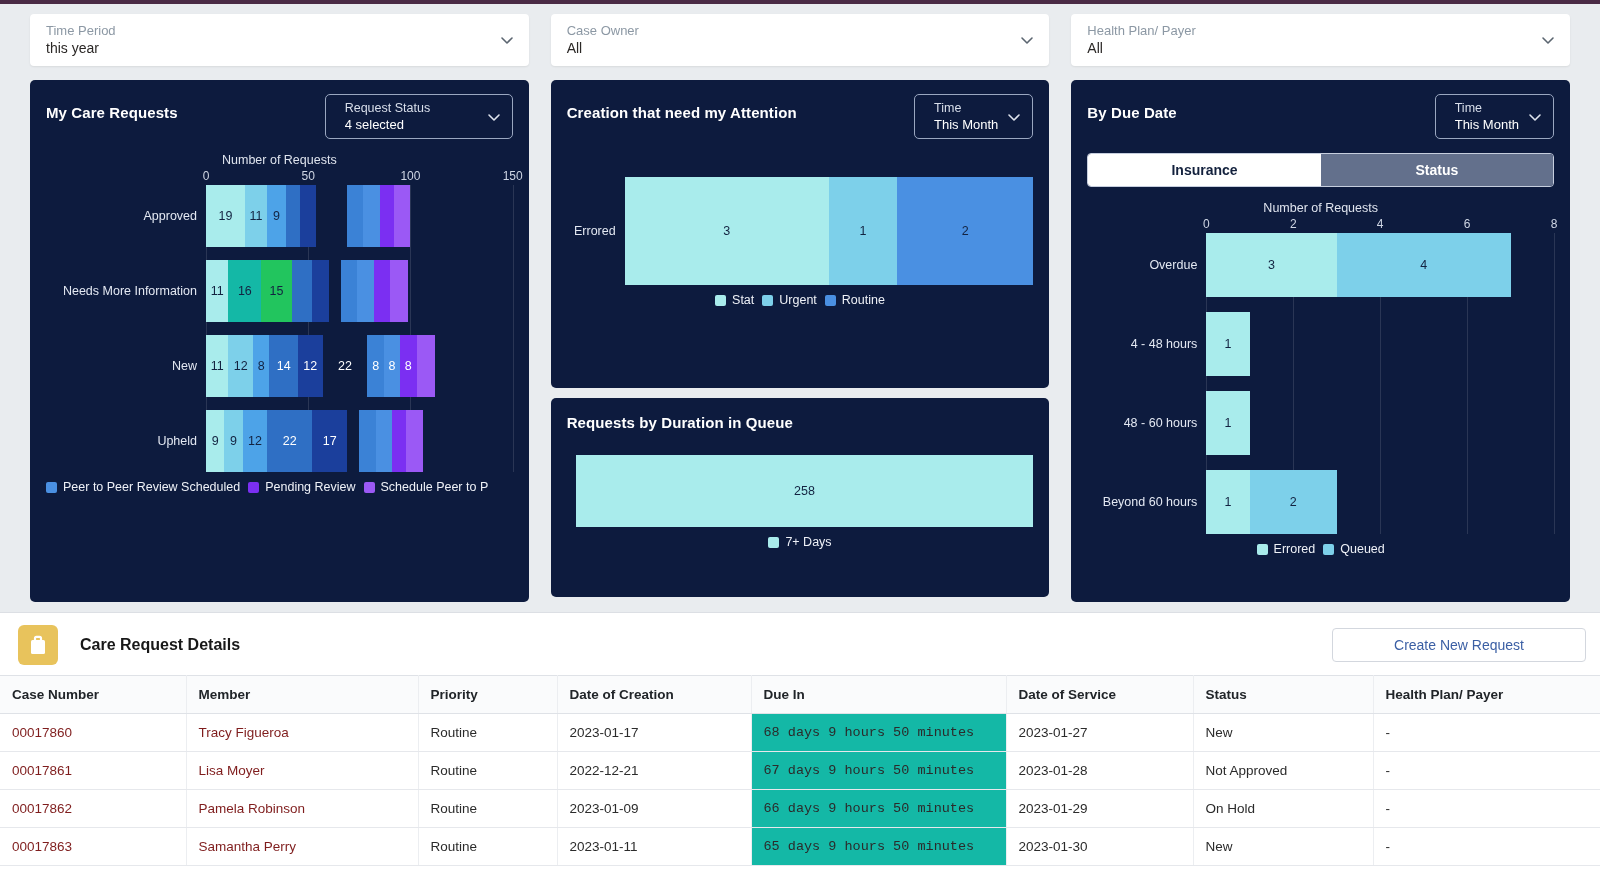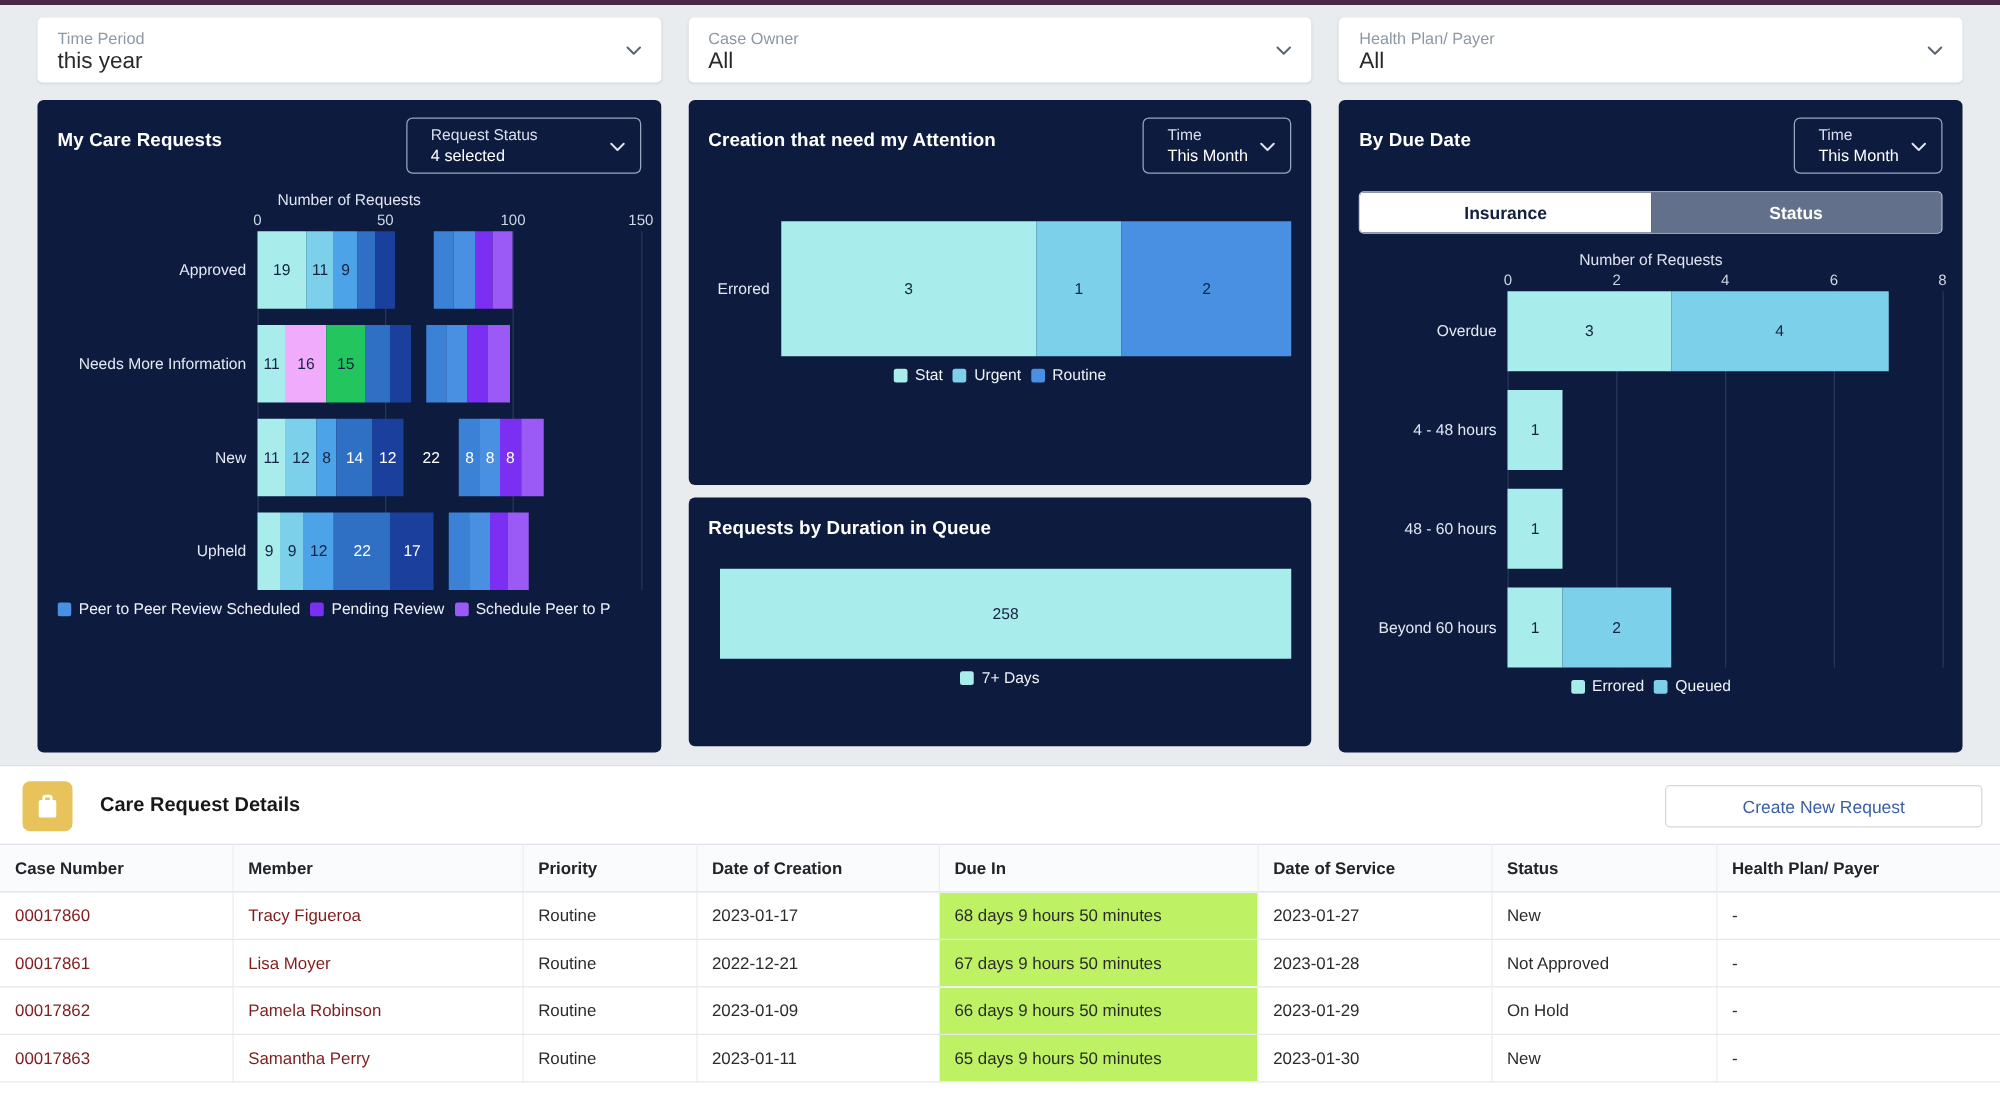--- a/index.html
+++ b/index.html
@@ -18,21 +18,21 @@
     height: 68px;
   }
   .filter {
     flex: 1 1 0; background: #ffffff; border-radius: 4px;
     height: 52px; position: relative;
     display: flex; flex-direction: column; justify-content: center;
     padding: 0 16px;
     box-shadow: 0 1px 2px rgba(0,0,0,.08);
   }
   .filter .flabel { font-size: 13px; color: #8c98a4; line-height: 16px; }
-  .filter .fvalue { font-size: 18px; color: #2b2826; line-height: 18px; }
+  .filter .fvalue { font-size: 14px; color: #2b2826; line-height: 18px; }
   .chev {
     position: absolute; right: 14px; top: 50%; transform: translateY(-50%);
     width: 16px; height: 16px;
   }
   .chev svg { display: block; }
 
   
   .dash {
     display: flex; gap: 22px;
     padding: 8px 30px 0 30px;
@@ -121,21 +121,21 @@
     background: #fafbfc; font-size: 13.5px; font-weight: bold; color: #212529;
     text-align: left; padding: 11px 12px; border-top: 1px solid #dfe2e7;
     border-bottom: 1px solid #dfe2e7; border-right: 1px solid #eceef1;
   }
   tbody td {
     font-size: 13.5px; color: #2b2b2b; padding: 11px 12px;
     border-bottom: 1px solid #e6e8ec; border-right: 1px solid #eceef1;
     white-space: nowrap; overflow: hidden; text-overflow: ellipsis;
   }
   td.link, td.link span { color: #7f1d1d; }
-  td.greenbg { background: #bef264; }
+  td.greenbg { background: #14b8a6; font-family: Liberation Mono, monospace; }
 </style>
 </head>
 <body>
 
 <div class="topstrip"></div>
 
 <div class="filter-row">
   <div class="filter">
     <div class="flabel">Time Period</div>
     <div class="fvalue">this year</div>
@@ -209,21 +209,21 @@
                   <div class="seg light-text" style="width:4.666666666666667%;background:#7b2ff2"></div>
                   <div class="seg light-text" style="width:5.333333333333334%;background:#9b59f5"></div>
                 </div>
               </div>
             </div>
             <div class="brow" style="height:62px;margin-bottom:13px">
               <div class="blabel" style="width:160px">Needs More Information</div>
               <div class="btrack" style="height:62px">
                 <div class="bar">
                   <div class="seg dark-text" style="width:7.333333333333333%;background:#a9ecec">11</div>
-                  <div class="seg dark-text" style="width:10.666666666666668%;background:#f0abfc">16</div>
+                  <div class="seg dark-text" style="width:10.666666666666668%;background:#14b8a6">16</div>
                   <div class="seg dark-text" style="width:10%;background:#22c55e">15</div>
                   <div class="seg light-text" style="width:6.666666666666667%;background:#2f6fc4"></div>
                   <div class="seg light-text" style="width:5.333333333333334%;background:#1b3f9c"></div>
                   <div class="seg light-text" style="width:4%;background:#0d1b3e"></div>
                   <div class="seg light-text" style="width:5.333333333333334%;background:#3b82d6"></div>
                   <div class="seg light-text" style="width:5.333333333333334%;background:#4a90e2"></div>
                   <div class="seg light-text" style="width:5.333333333333334%;background:#7b2ff2"></div>
                   <div class="seg light-text" style="width:6%;background:#9b59f5"></div>
                 </div>
               </div>

